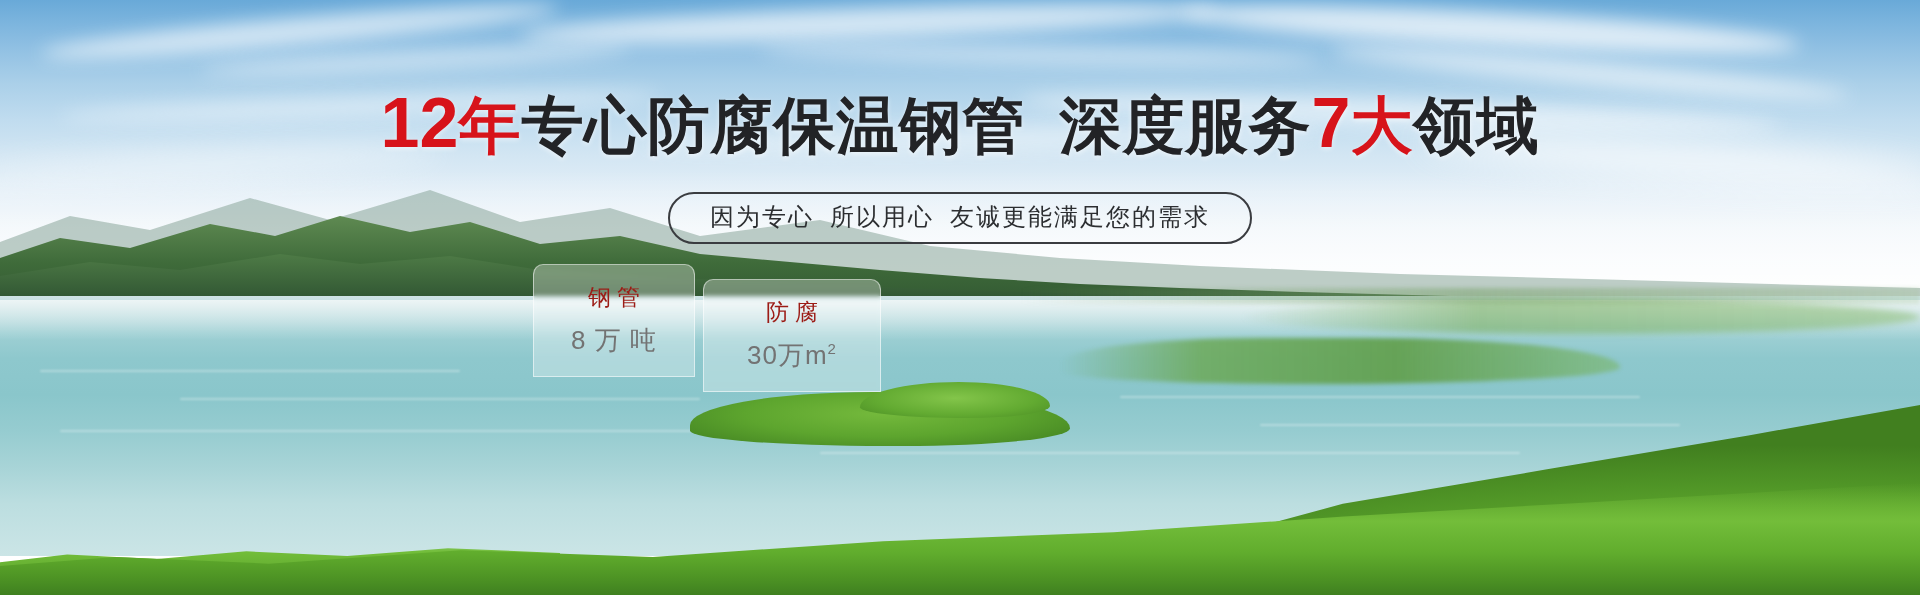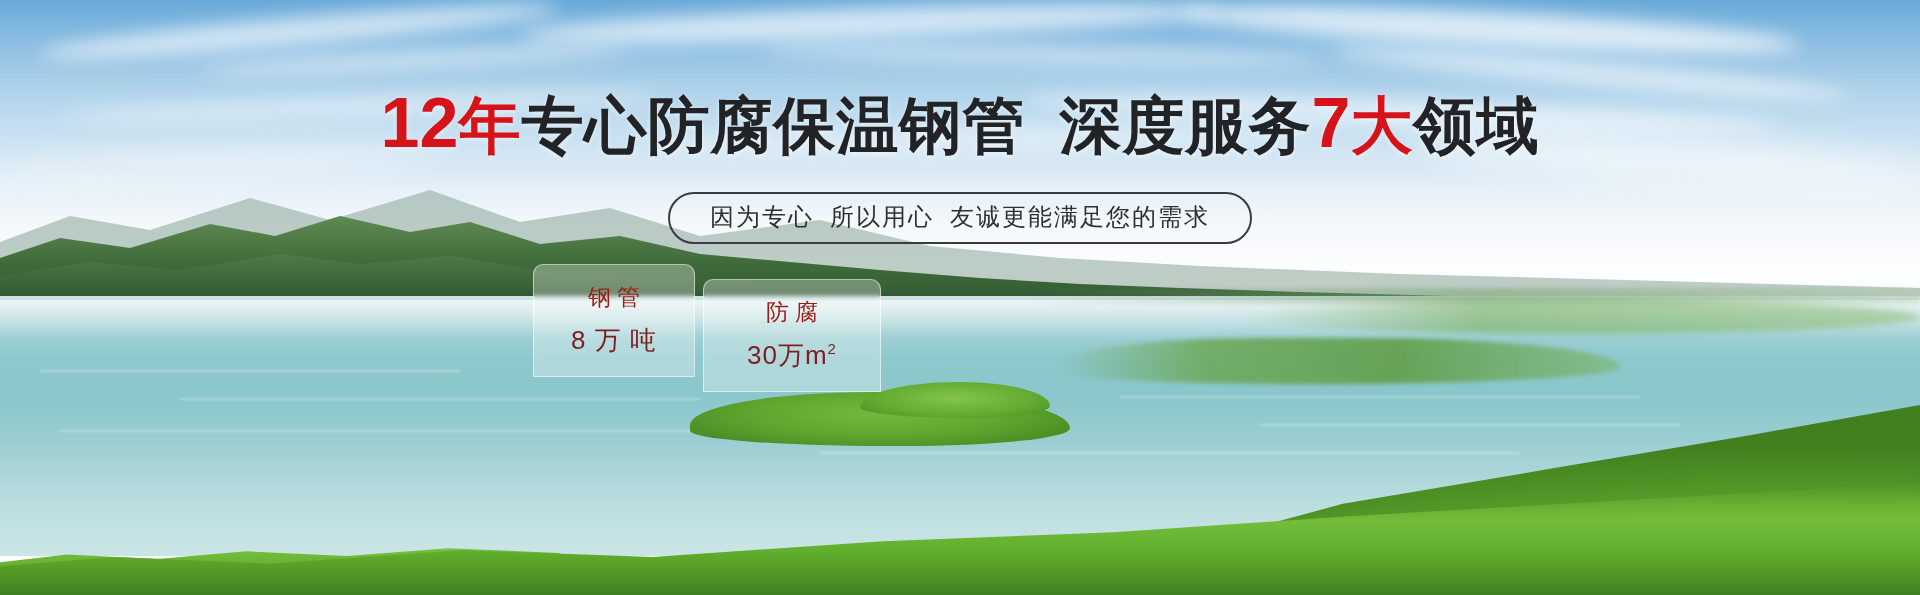--- a/index.html
+++ b/index.html
@@ -186,21 +186,21 @@
   .card.wide{width:176px;margin-top:15px;}
   .card-label{
     font-size:23px;
     color:#9c1c16;
     letter-spacing:6px;
     text-indent:6px;
     font-weight:500;
   }
   .card-value{
     font-size:26px;
-    color:#7f1d1d;
+    color:#737373;
     letter-spacing:1px;
     font-weight:500;
     white-space:nowrap;
     text-align:center;
   }
   .card-value sup{font-size:15px;vertical-align:super;}
 </style>
 </head>
 <body>
 

